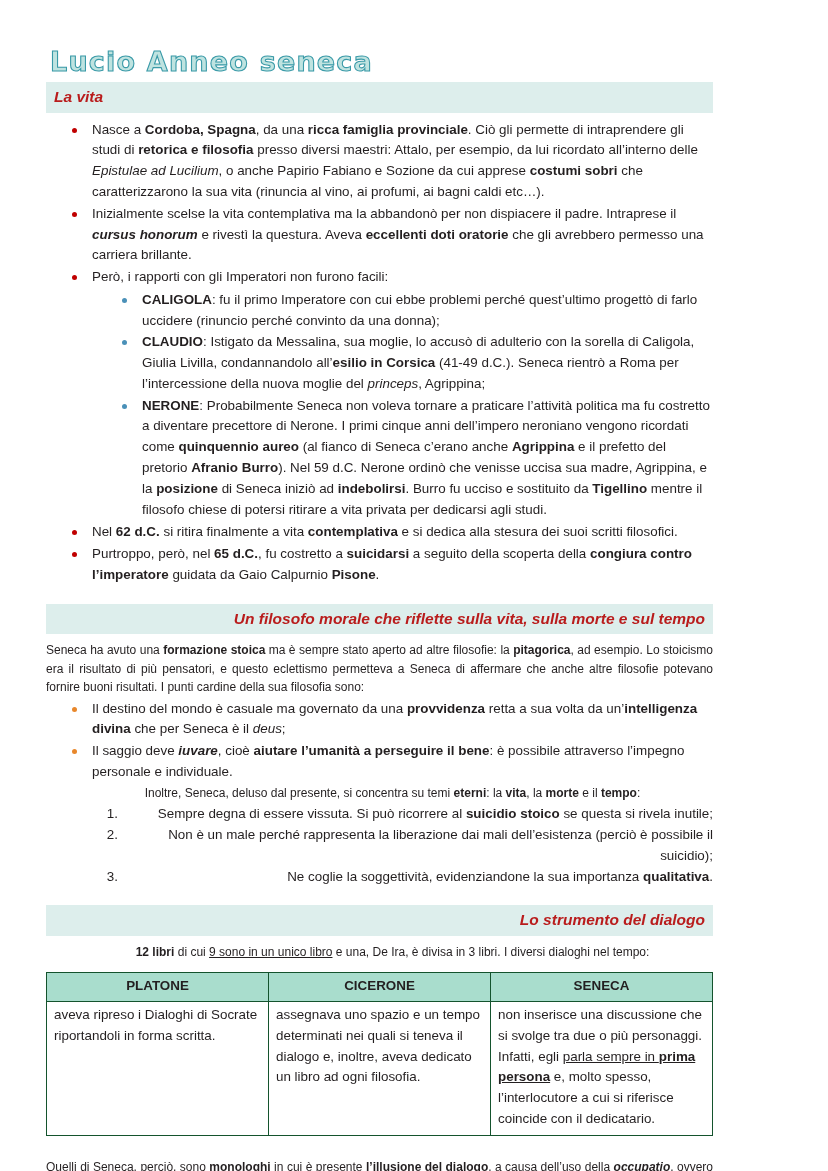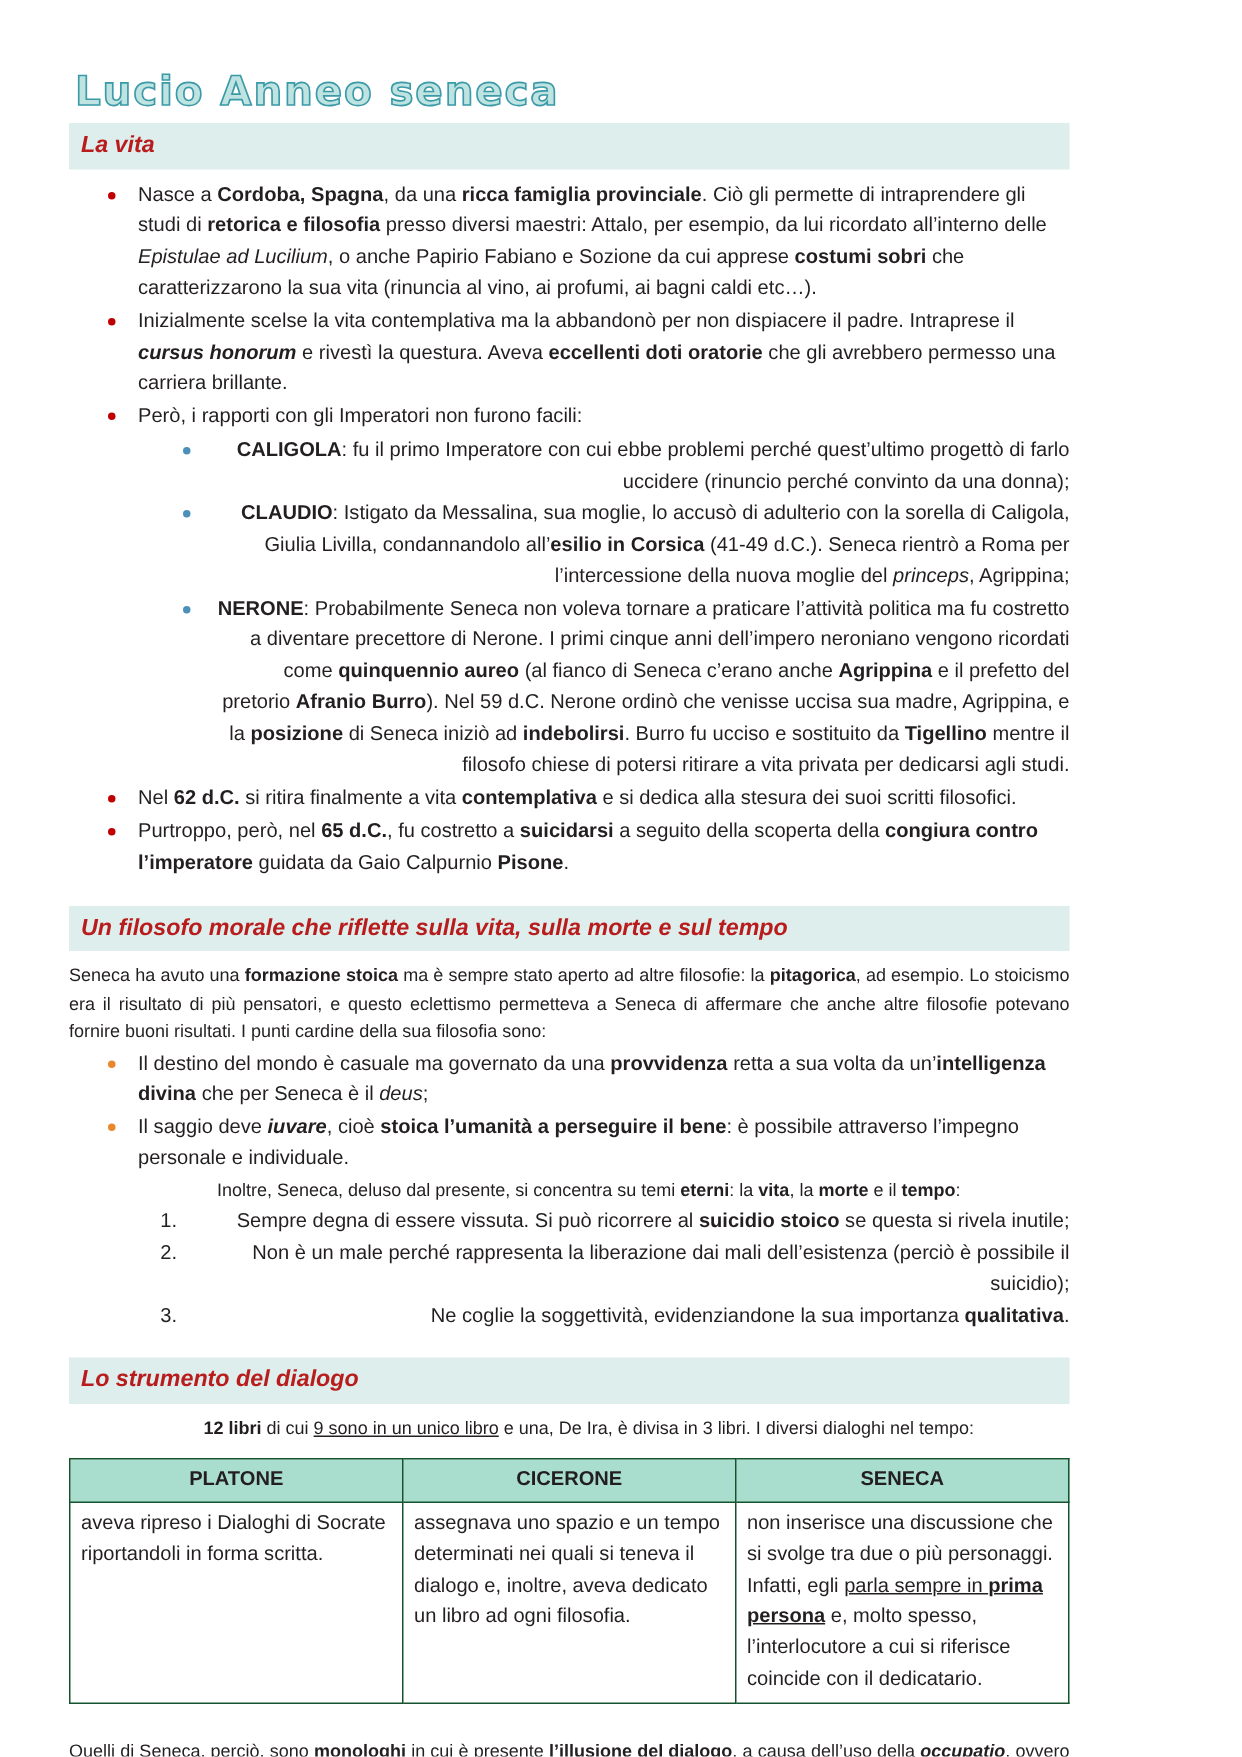--- a/index.html
+++ b/index.html
@@ -41,21 +41,21 @@
   .section-band {
     background: #ddeeec;
     color: #b91c1c;
     font-style: italic;
     font-weight: 700;
     font-size: 15.5px;
     padding: 5px 8px 6px 8px;
     margin: 0 0 7px 0;
     line-height: 1.25;
   }
-  .section-band.spaced { margin-top: 18px; }
+  .section-band.spaced { margin-top: 18px; text-align: right; }
 
   
   .para {
     font-size: 12px;
     line-height: 1.55;
     margin: 0 0 2px 0;
     text-align: justify;
   }
   .para.left { text-align: center; margin-left: 26px; }
 
@@ -93,21 +93,21 @@
     list-style: none;
     margin: 2px 0 2px 0;
     padding: 0 0 0 30px;
   }
   ul.lvl2 > li {
     position: relative;
     font-size: 13.4px;
     line-height: 1.55;
     padding-left: 20px;
     margin-bottom: 1px;
-    text-align: right;
+    text-align: left;
   }
   ul.lvl2 > li::before {
     content: "";
     position: absolute;
     left: 0;
     top: 8px;
     width: 5px;
     height: 5px;
     border-radius: 50%;
     background: #4a90b8;
@@ -184,21 +184,21 @@
       <li>Nel <strong>62 d.C.</strong> si ritira finalmente a vita <strong>contemplativa</strong> e si dedica alla stesura dei suoi scritti filosofici.</li>
       <li>Purtroppo, però, nel <strong>65 d.C.</strong>, fu costretto a <strong>suicidarsi</strong> a seguito della scoperta della <strong>congiura contro l’imperatore</strong> guidata da Gaio Calpurnio <strong>Pisone</strong>.</li>
     </ul>
 
   <div class="section-band spaced">Un filosofo morale che riflette sulla vita, sulla morte e sul tempo</div>
 
   <p class="para" id="filosofo-intro">Seneca ha avuto una <strong>formazione stoica</strong> ma è sempre stato aperto ad altre filosofie: la <strong>pitagorica</strong>, ad esempio. Lo stoicismo era il risultato di più pensatori, e questo eclettismo permetteva a Seneca di affermare che anche altre filosofie potevano fornire buoni risultati. I punti cardine della sua filosofia sono:</p>
 
   <ul class="lvl1 orange" id="filosofo-list">
       <li>Il destino del mondo è casuale ma governato da una <strong>provvidenza</strong> retta a sua volta da un’<strong>intelligenza divina</strong> che per Seneca è il <em>deus</em>;</li>
-      <li>Il saggio deve <strong><em>iuvare</em></strong>, cioè <strong>stoica l’umanità a perseguire il bene</strong>: è possibile attraverso l’impegno personale e individuale.</li>
+      <li>Il saggio deve <strong><em>iuvare</em></strong>, cioè <strong>aiutare l’umanità a perseguire il bene</strong>: è possibile attraverso l’impegno personale e individuale.</li>
     </ul>
 
   <p class="para left" id="filosofo-outro">Inoltre, Seneca, deluso dal presente, si concentra su temi <strong>eterni</strong>: la <strong>vita</strong>, la <strong>morte</strong> e il <strong>tempo</strong>:</p>
 
   <ol class="numlist" id="filosofo-numbered">
       <li>Sempre degna di essere vissuta. Si può ricorrere al <strong>suicidio stoico</strong> se questa si rivela inutile;</li>
       <li>Non è un male perché rappresenta la liberazione dai mali dell’esistenza (perciò è possibile il suicidio);</li>
       <li>Ne coglie la soggettività, evidenziandone la sua importanza <strong>qualitativa</strong>.</li>
     </ol>
 

